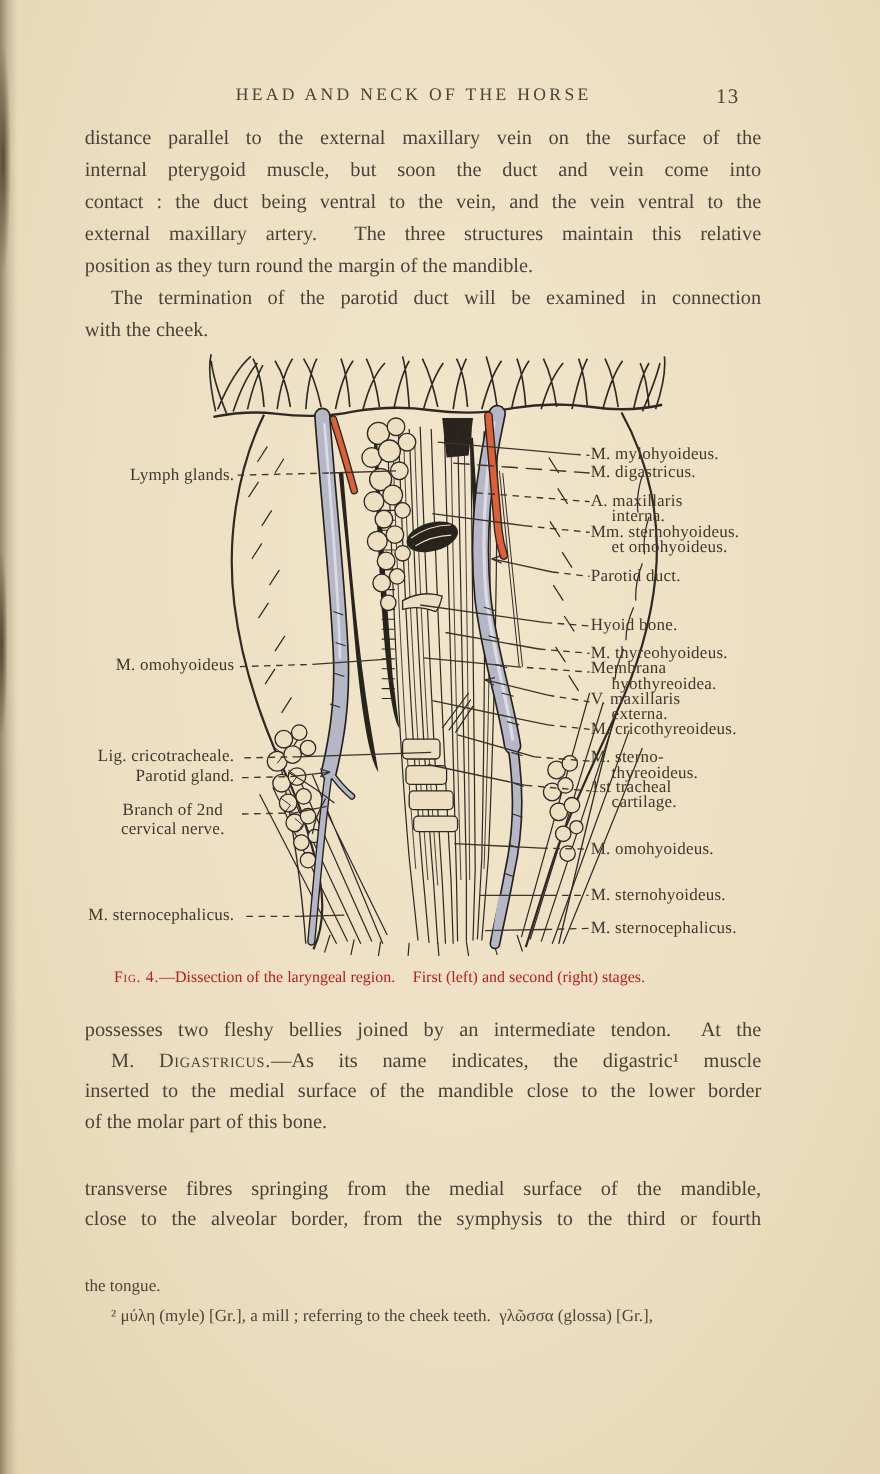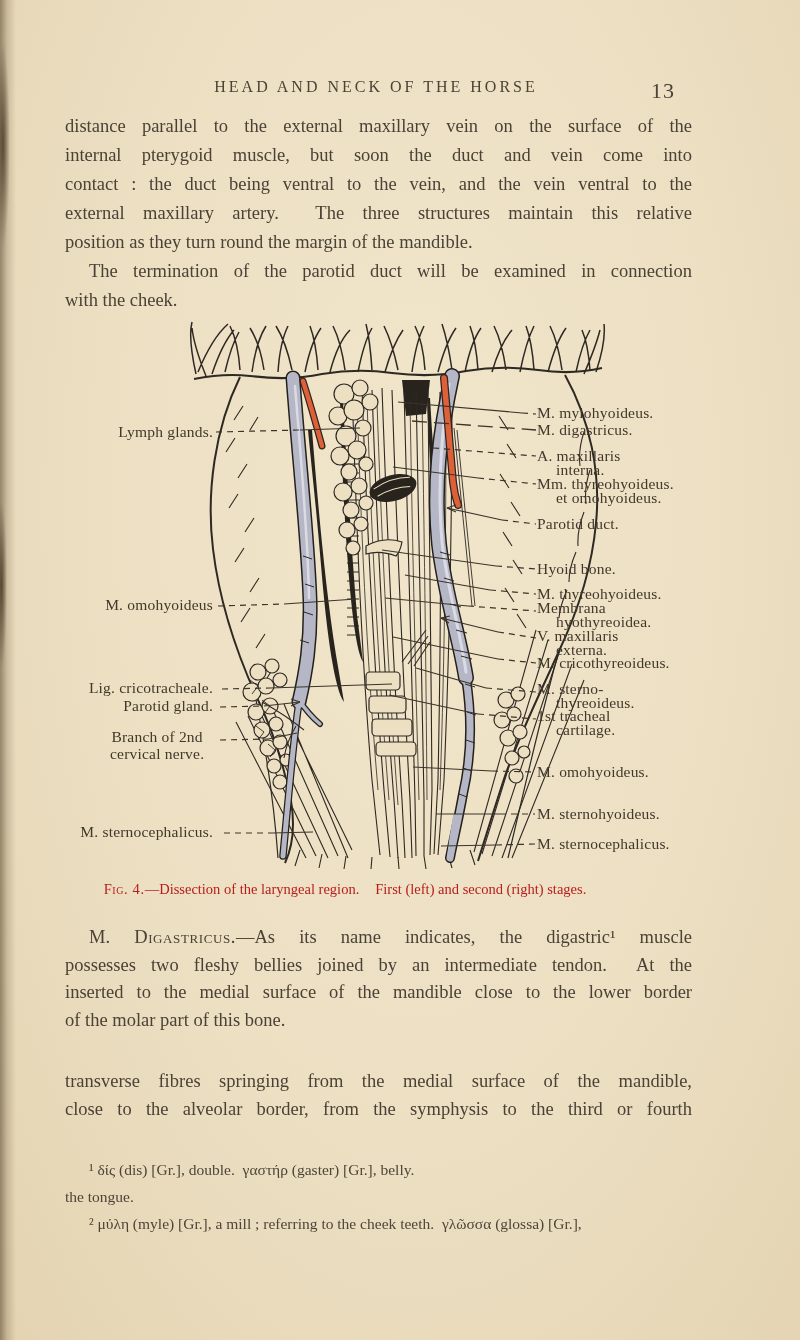--- a/index.html
+++ b/index.html
@@ -1,23 +1,23 @@
 <!DOCTYPE html>
 <html><head>
 <meta charset="utf-8">
 <style>
   html,body{margin:0;padding:0;}
   body{width:800px;height:1340px;position:relative;overflow:hidden;
        background:radial-gradient(ellipse at 52% 38%, #f1e5cb 0%, #ecdfc2 55%, #e3d3b1 100%);
        font-family:"Liberation Serif","DejaVu Serif",serif;color:#4b4237;}
   .abs{position:absolute;}
-  .tline{white-space:pre-wrap;}
+  .tline{white-space:pre-wrap;margin-left:12px;}
   
   #header{top:78px;left:0;width:752px;text-align:center;font-size:16px;letter-spacing:3px;color:#4a4336;}
-  #pagenum{top:78px;left:651px;font-size:22px;letter-spacing:1px;color:#4a4336;}
+  #pagenum{top:78px;left:651px;font-size:19px;letter-spacing:1px;color:#4a4336;}
   
   .para{left:65px;width:627px;font-size:18.5px;line-height:29px;color:#4b4237;}
   .para .jl{text-align:justify;text-align-last:justify;}
   .para .ll{text-align:left;}
   .ind{padding-left:24px;}
   #para-dig,#para-mylo{line-height:27.5px;}
   .sc{font-variant:small-caps;letter-spacing:.6px;}
   
   #footnotes{left:65px;width:627px;font-size:15.5px;line-height:27px;color:#4e4539;}
   
@@ -257,21 +257,21 @@
 <div class="lab" style="left:110px;top:728px;text-align:center;">
   <div>Branch of 2nd</div>
   <div>cervical nerve.</div>
 </div>
 <div class="lab lab-l" style="top:823px;">M. sternocephalicus.</div>
 
 <div class="lab lab-r" style="top:404px;">M. mylohyoideus.</div>
 <div class="lab lab-r" style="top:421px;">M. digastricus.</div>
 <div class="lab lab-r" style="top:447px;">A. maxillaris</div>
 <div class="lab lab-ri" style="top:461px;">interna.</div>
-<div class="lab lab-r" style="top:475px;">Mm. thyreohyoideus.</div>
+<div class="lab lab-r" style="top:475px;">Mm. sternohyoideus.</div>
 <div class="lab lab-ri" style="top:489px;">et omohyoideus.</div>
 <div class="lab lab-r" style="top:515px;">Parotid duct.</div>
 <div class="lab lab-r" style="top:560px;">Hyoid bone.</div>
 <div class="lab lab-r" style="top:585px;">M. thyreohyoideus.</div>
 <div class="lab lab-r" style="top:599px;">Membrana</div>
 <div class="lab lab-ri" style="top:613px;">hyothyreoidea.</div>
 <div class="lab lab-r" style="top:627px;">V. maxillaris</div>
 <div class="lab lab-ri" style="top:641px;">externa.</div>
 <div class="lab lab-r" style="top:654px;">M. cricothyreoideus.</div>
 <div class="lab lab-r" style="top:680px;">M. sterno-</div>
@@ -280,32 +280,31 @@
 <div class="lab lab-ri" style="top:721px;">cartilage.</div>
 <div class="lab lab-r" style="top:763px;">M. omohyoideus.</div>
 <div class="lab lab-r" style="top:805px;">M. sternohyoideus.</div>
 <div class="lab lab-r" style="top:835px;">M. sternocephalicus.</div>
 
 <div id="caption" class="abs">
   <span class="sc">Fig. 4.</span><span>—Dissection of the laryngeal region.</span><span class="gap">First (left) and second (right) stages.</span>
 </div>
 
 <div id="para-dig" class="abs para" style="top:924px;">
+  <div class="jl tline">possesses two fleshy bellies joined by an intermediate tendon.  At the</div>
   <div class="jl tline ind"><span>M. </span><span class="sc">Digastricus.</span><span>—As its name indicates, the digastric¹ muscle</span></div>
-  <div class="jl tline">possesses two fleshy bellies joined by an intermediate tendon.  At the</div>
   <div class="jl tline">inserted to the medial surface of the mandible close to the lower border</div>
   <div class="ll tline">of the molar part of this bone.</div>
 </div>
 
 <div id="para-mylo" class="abs para" style="top:1068px;">
   <div class="jl tline">transverse fibres springing from the medial surface of the mandible,</div>
   <div class="jl tline">close to the alveolar border, from the symphysis to the third or fourth</div>
 </div>
 
 <div id="footnotes" class="abs" style="top:1156px;">
-  <div class="tline ind">¹ δίς (dis) [Gr.], double.  γαστήρ (gaster) [Gr.], belly.</div>
   <div class="tline">the tongue.</div>
   <div class="tline ind">² μύλη (myle) [Gr.], a mill ; referring to the cheek teeth.  γλῶσσα (glossa) [Gr.],</div>
 </div>
 
 <div id="gutter" class="abs"></div>
 <div class="smudge" style="left:-4px;top:40px;width:14px;height:210px;"></div>
 <div class="smudge" style="left:-4px;top:500px;width:11px;height:170px;"></div>
 
 </body></html>

